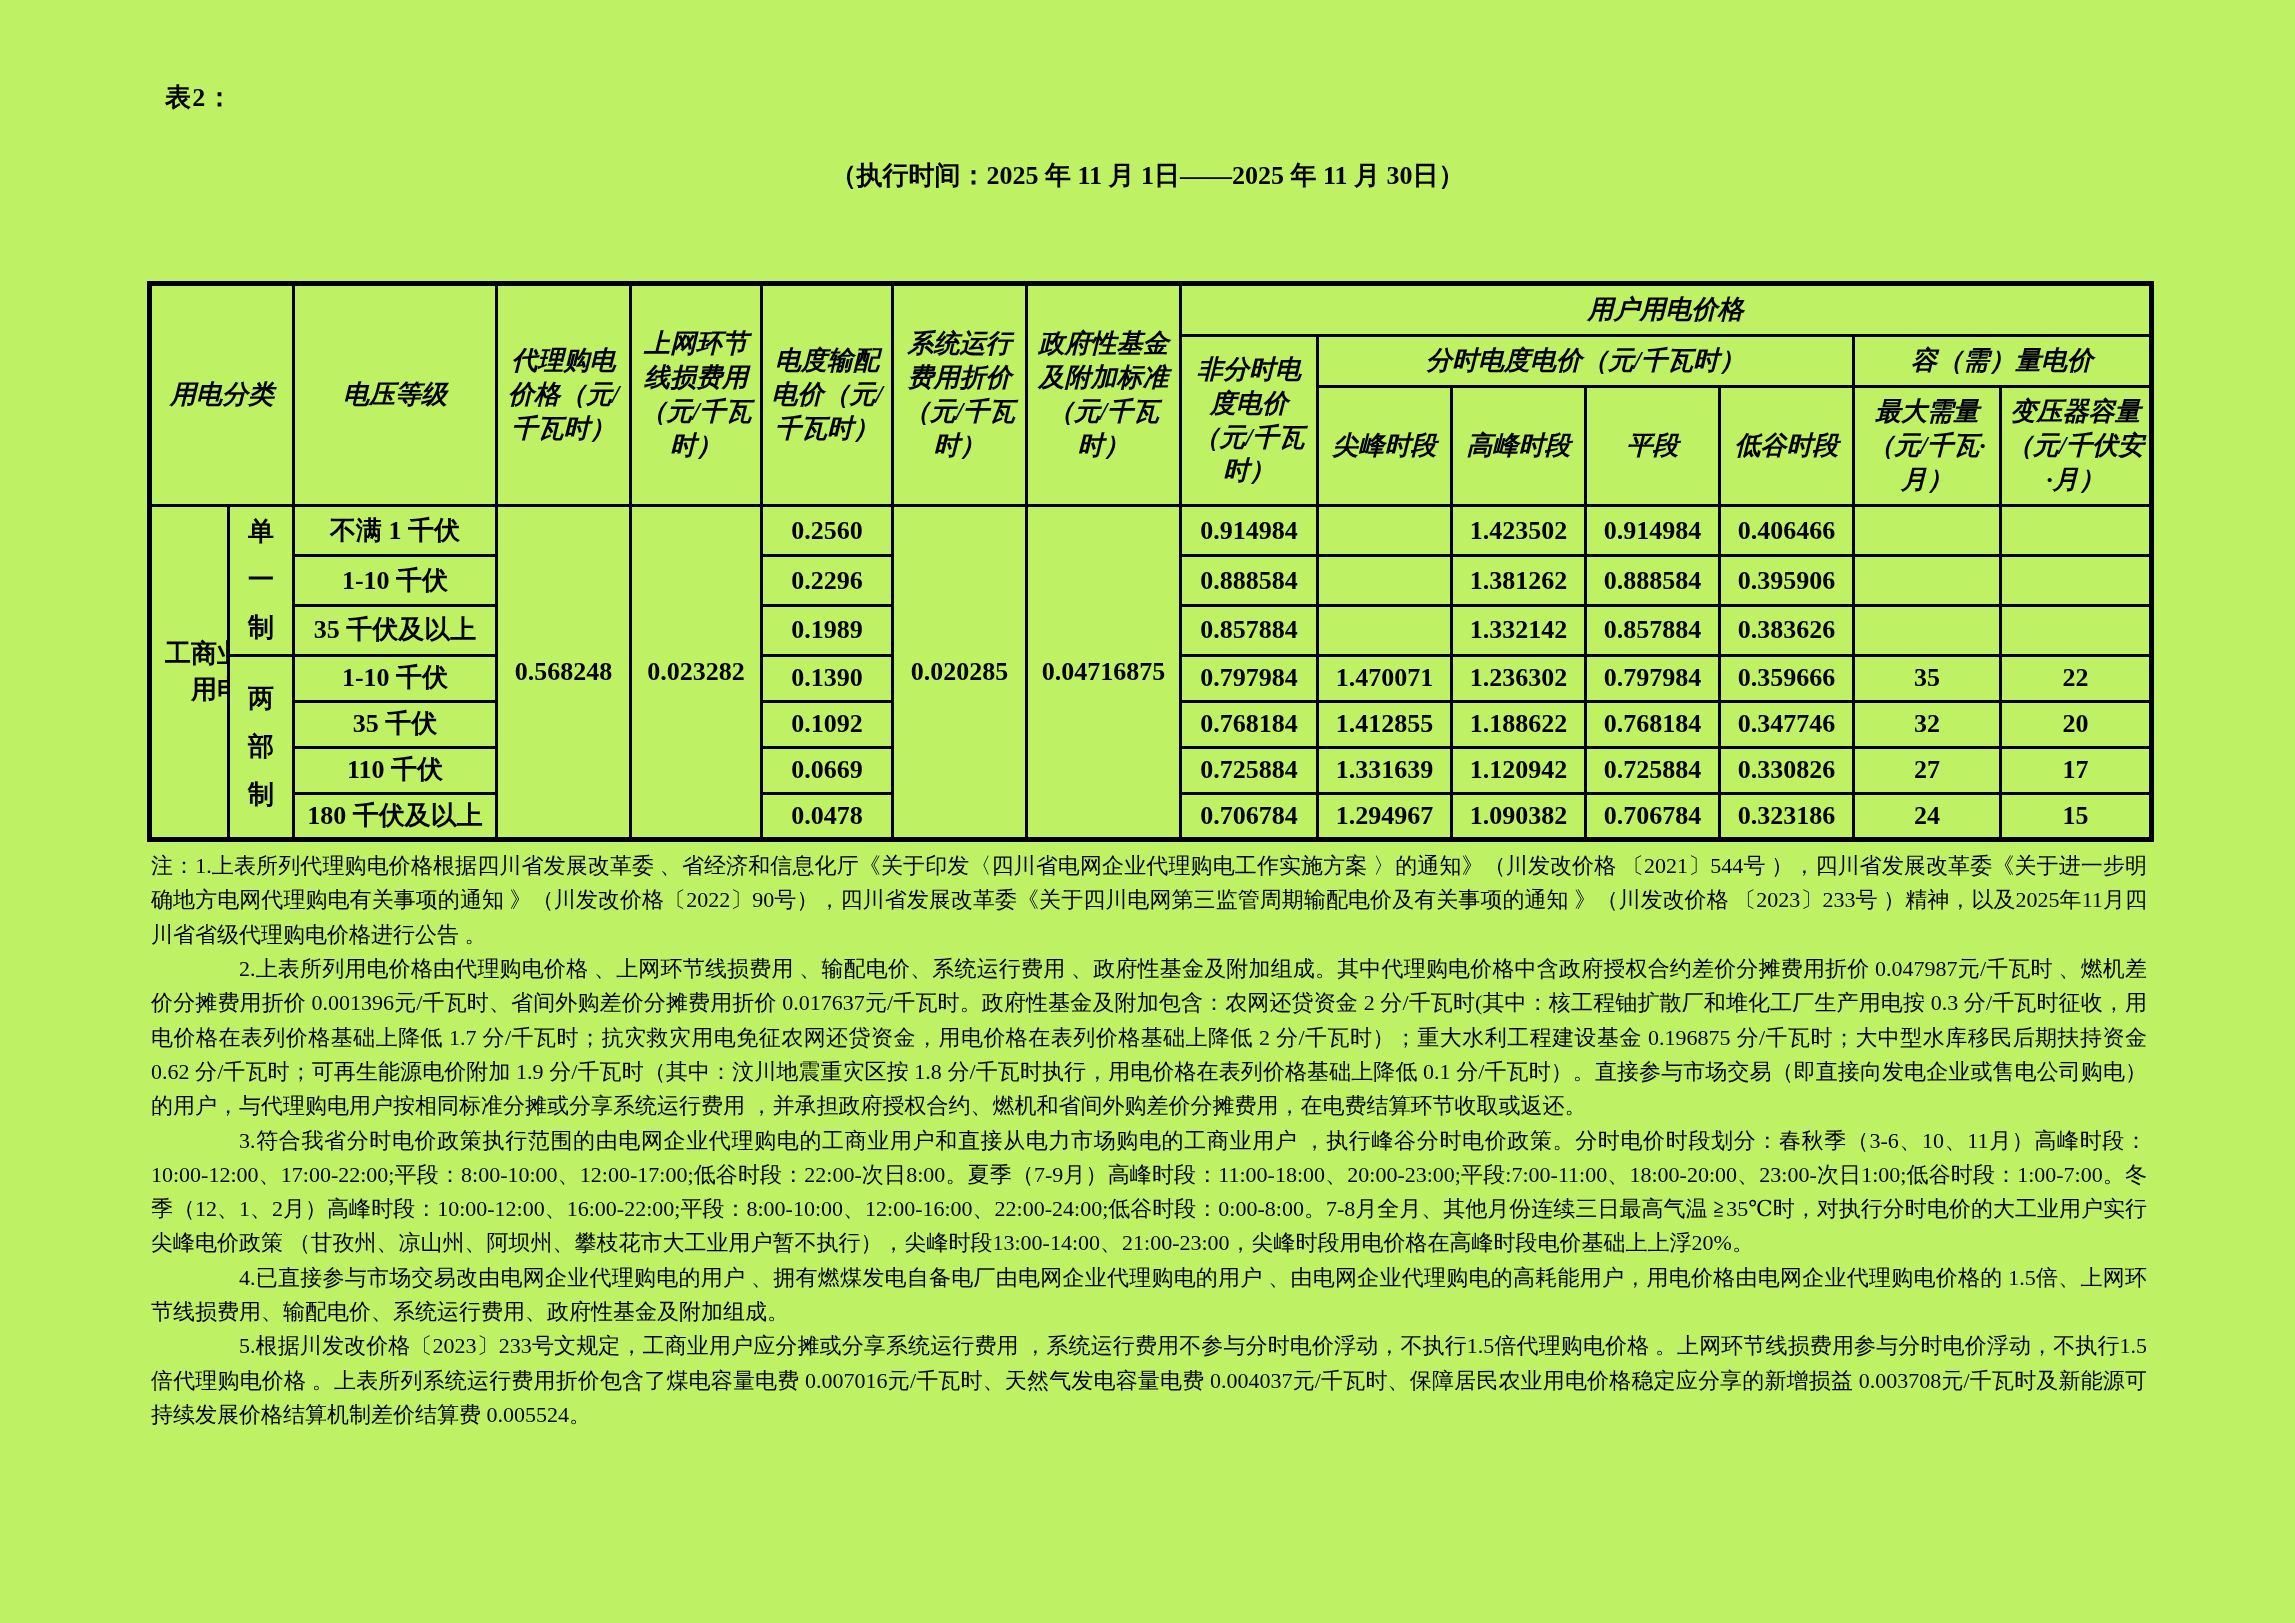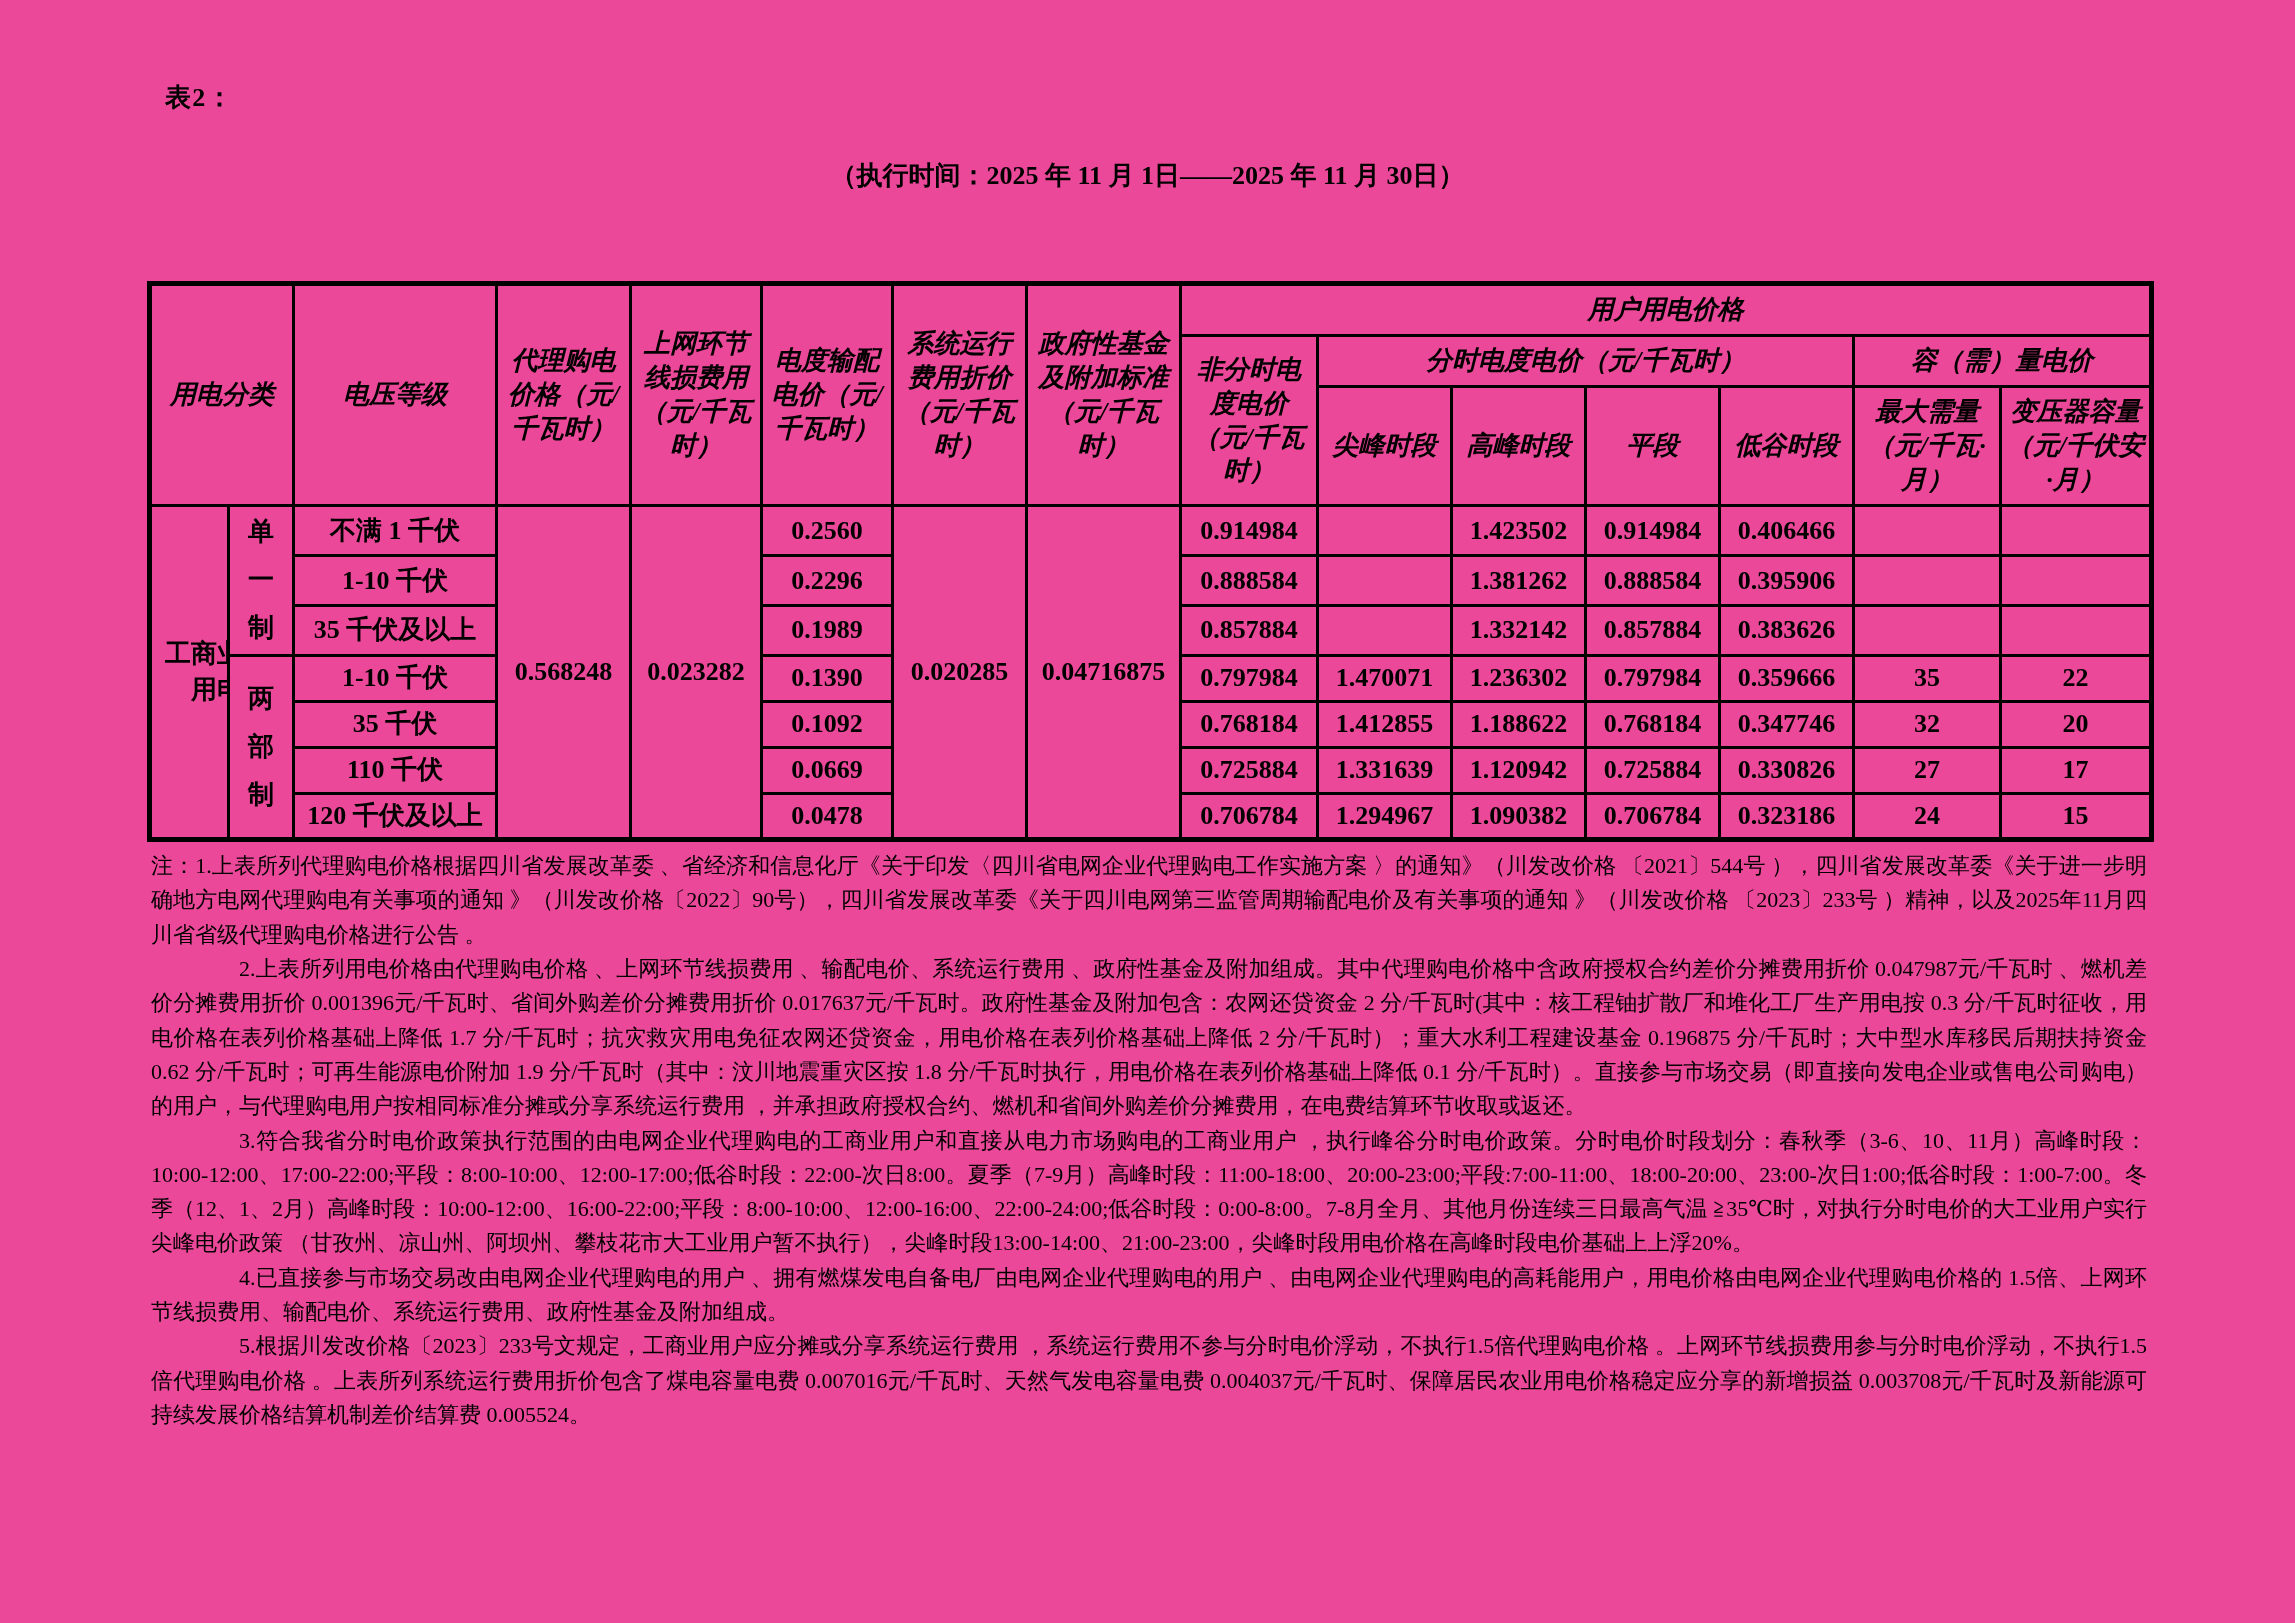--- a/index.html
+++ b/index.html
@@ -6,21 +6,21 @@
     margin: 0;
     padding: 0;
     background: #ffffff;
     color: #000000;
     font-family: "Liberation Serif", "DejaVu Serif", serif;
   }
   .sheet {
     position: relative;
     width: 2295px;
     height: 1623px;
-    background: #ec4899;
+    background: #bef264;
     overflow: hidden;
   }
   .page-label {
     position: absolute;
     left: 165px;
     top: 80px;
     font-size: 26px;
     font-weight: bold;
     letter-spacing: 1.3px;
   }
@@ -214,21 +214,21 @@
       <td>0.0669</td>
       <td>0.725884</td>
       <td>1.331639</td>
       <td>1.120942</td>
       <td>0.725884</td>
       <td>0.330826</td>
       <td>27</td>
       <td>17</td>
     </tr>
     <tr class="datarow">
-      <td>120 千伏及以上</td>
+      <td>180 千伏及以上</td>
       <td>0.0478</td>
       <td>0.706784</td>
       <td>1.294967</td>
       <td>1.090382</td>
       <td>0.706784</td>
       <td>0.323186</td>
       <td>24</td>
       <td>15</td>
     </tr>
   </tbody>

